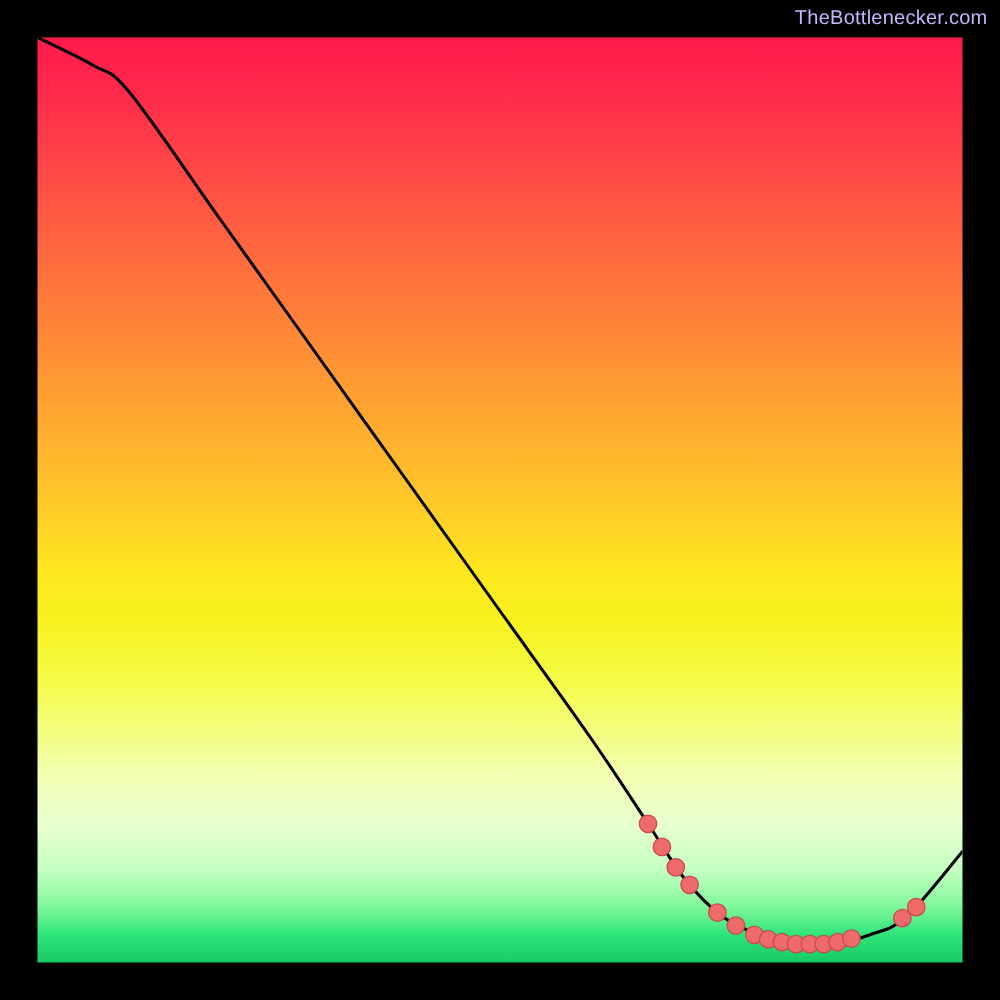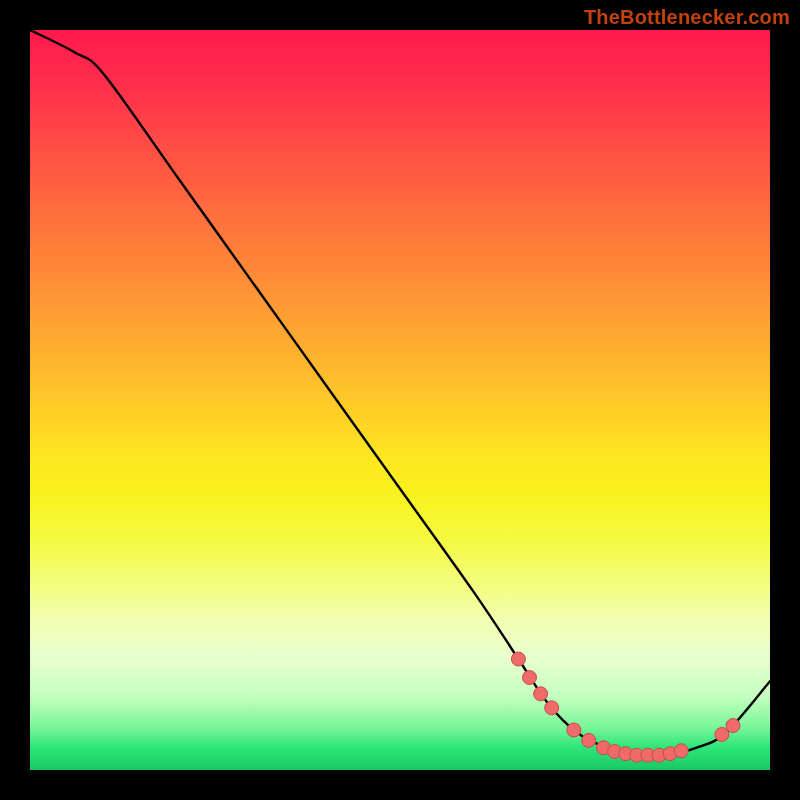--- a/index.html
+++ b/index.html
@@ -41,23 +41,23 @@
       #c5ffc1 90%,
       #7ef79a 94%,
       #2ee57a 97%,
       #18c964 100%
     );
   }
   .attribution {
     position: absolute;
     top: 6px;
     right: 10px;
-    color: #c2410c;
-    font-size: 20px;
-    font-weight: 700;
+    color: #c4b5fd;
+    font-size: 16px;
+    font-weight: 400;
     letter-spacing: 0.2px;
   }
   svg.curve {
     position: absolute;
     left: 0;
     top: 0;
     width: 740px;
     height: 740px;
     pointer-events: none;
   }

